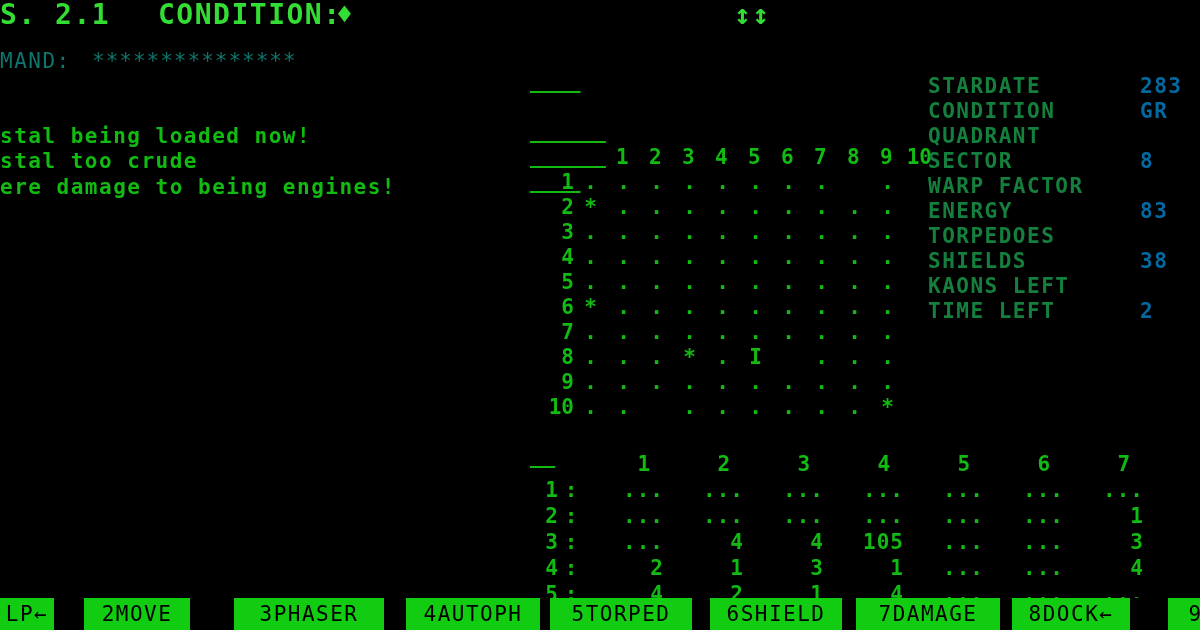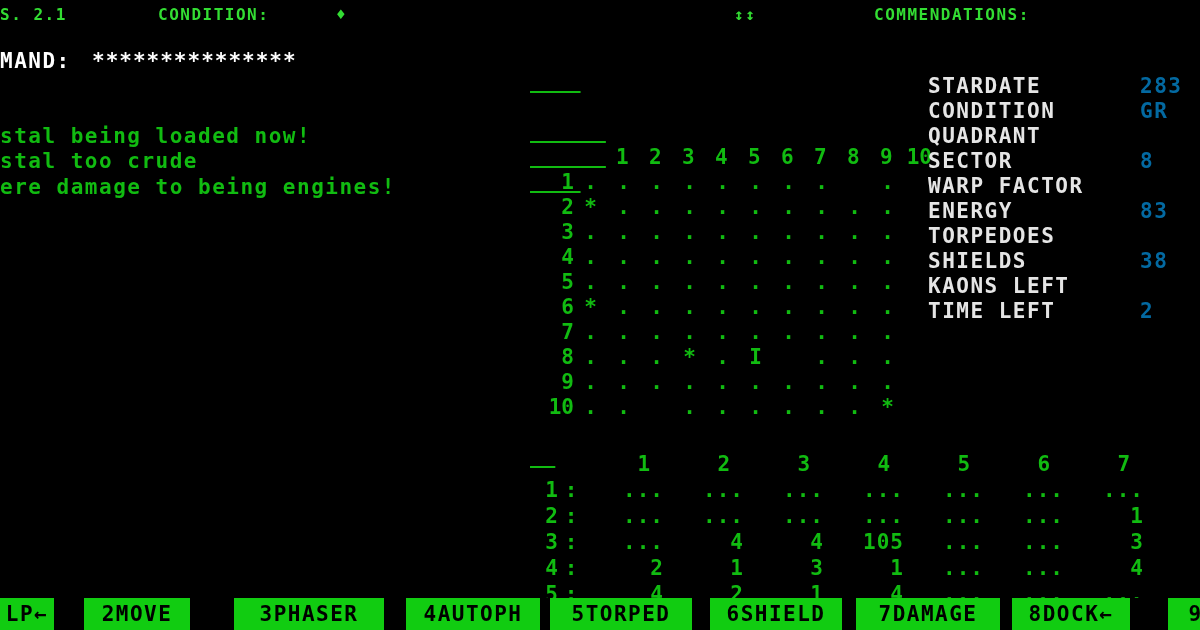--- a/index.html
+++ b/index.html
@@ -23,28 +23,28 @@
     -webkit-font-smoothing: none;
     font-smooth: never;
   }
 
   .abs { position: absolute; white-space: pre; }
 
   
   .hdr {
     color: #33dd33;
     font-weight: bold;
-    font-size: 16px;
+    font-size: 28px;
     letter-spacing: 1.5px;
   }
 
   
   .txt {
-    color: #ffffff;
-    font-weight: bold;
+    color: #0f766e;
+    font-weight: normal;
     letter-spacing: 1.5px;
   }
 
   .msg {
     color: #11bb11;
     font-weight: bold;
     letter-spacing: 1.5px;
   }
 
   
@@ -75,21 +75,21 @@
 
   
   #status-panel { left: 928px; top: 74px; }
   .st-row {
     height: 25px;
     white-space: pre;
     width: 272px;
     position: relative;
   }
   .st-label {
-    color: #e5e5e5;
+    color: #15803d;
     font-weight: bold;
     letter-spacing: 1.5px;
   }
   .st-value {
     position: absolute;
     left: 212px;
     top: 0;
     color: #0369a1;
     font-weight: bold;
     letter-spacing: 1.5px;
@@ -140,39 +140,38 @@
     background: #000000;
     white-space: nowrap;
     overflow: hidden;
     font-size: 21px;
     line-height: 32px;
   }
   .fkey {
     display: inline-block;
     background: #11cc11;
     color: #000000;
-    font-weight: bold;
+    font-weight: normal;
     letter-spacing: 1.5px;
     padding: 0 1px;
     height: 32px;
     line-height: 32px;
     vertical-align: top;
   }
   .fgap { display: inline-block; height: 32px; vertical-align: top; }
 </style>
 </head>
 <body>
 
 <div id="screen">
 
   <div class="abs hdr" style="left:0px; top:2px;">S. 2.1</div>
   <div class="abs hdr" style="left:158px; top:2px;">CONDITION:</div>
   <div class="abs hdr" style="left:336px; top:2px;">♦</div>
   <div class="abs hdr" style="left:734px; top:2px;">↕↕</div>
-  <div class="abs hdr" style="left:874px; top:2px;">COMMENDATIONS:</div>
 
   <div class="abs txt" style="left:0px; top:49px;">MAND:</div>
   <div class="abs txt" style="left:92px; top:49px; letter-spacing:1px;">***************</div>
 
   <div class="abs msg" style="left:0px; top:124px;">stal being loaded now!</div>
   <div class="abs msg" style="left:0px; top:149px;">stal too crude</div>
   <div class="abs msg" style="left:0px; top:175px;">ere damage to being engines!</div>
 
   <div class="abs" id="sector-map">
     <div class="smap-row">

